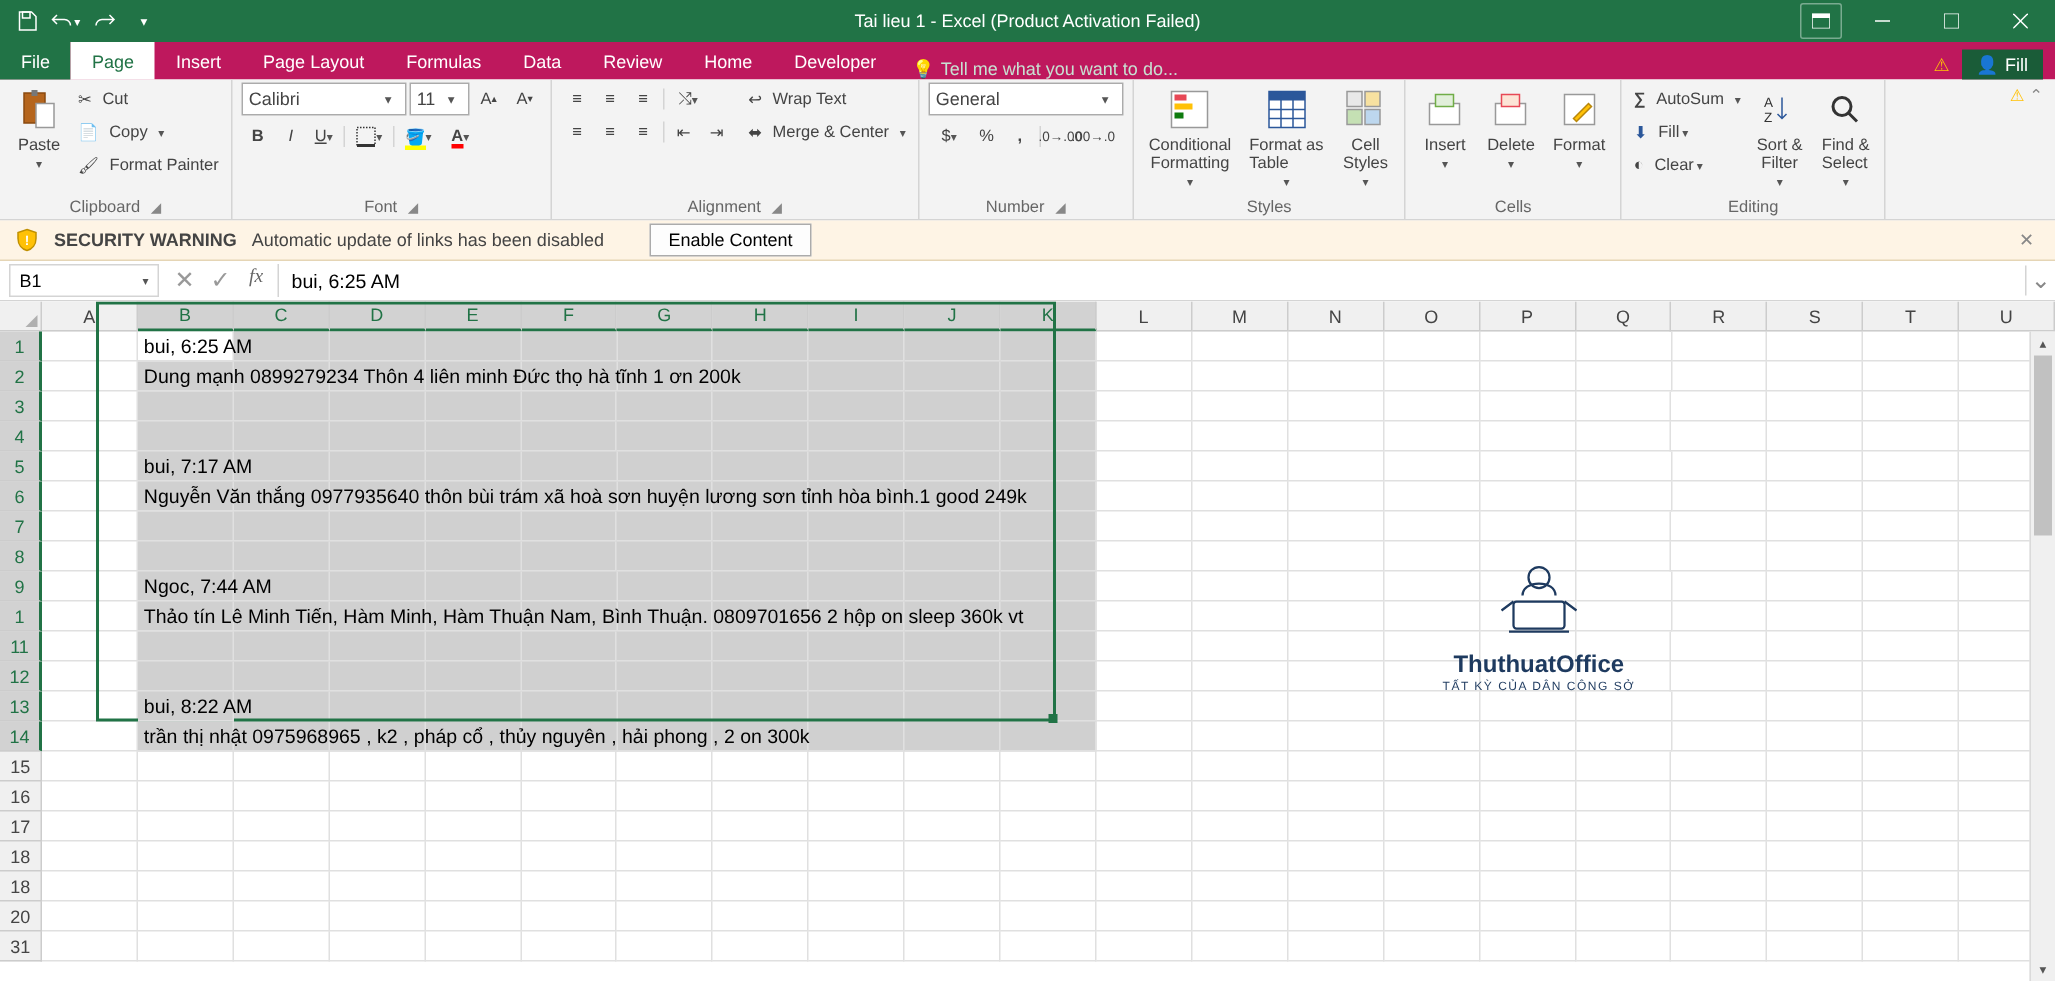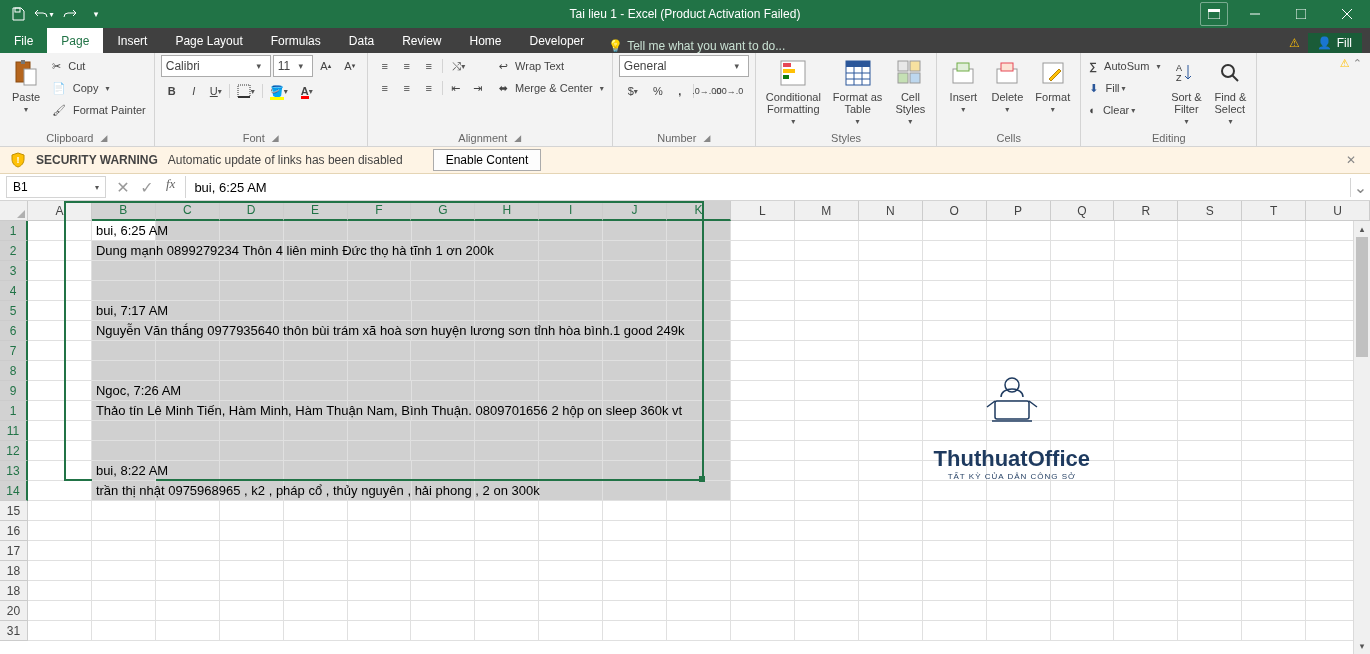--- a/index.html
+++ b/index.html
@@ -8,21 +8,21 @@
 
 .titlebar { height: 28px; background: #217346; display: flex; align-items: center; color: #fff; font-size: 12px; position: relative; }
 .qat { display: flex; align-items: center; gap: 2px; padding-left: 6px; }
 .qat-btn { width: 24px; height: 24px; display: flex; align-items: center; justify-content: center; cursor: pointer; }
 .title-center { position: absolute; left: 50%; transform: translateX(-50%); font-size: 12px; }
 .win-controls { margin-left: auto; display: flex; align-items: center; gap: 0; }
 .win-btn { width: 46px; height: 28px; display: flex; align-items: center; justify-content: center; cursor: pointer; }
 .ribbon-display { width: 28px; height: 24px; display: flex; align-items: center; justify-content: center; cursor: pointer; border: 1px solid rgba(255,255,255,0.4); border-radius: 2px; margin-right: 4px; }
 
 
-.tabs { height: 25px; background: #404040; display: flex; align-items: flex-end; font-size: 12px; text-align: center; }
+.tabs { height: 25px; background: #be185d; display: flex; align-items: flex-end; font-size: 12px; text-align: center; }
 .tab { padding: 4px 14px; color: #fff; cursor: pointer; height: 25px; display: flex; align-items: center; }
 .tab.file { background: #217346; }
 .tab.active { background: #fff; color: #217346; }
 .tell-me { display: flex; align-items: center; color: #c8e0d2; font-size: 12px; margin-left: 10px; gap: 4px; }
 .tabs-right { margin-left: auto; display: flex; align-items: center; padding-right: 8px; gap: 8px; }
 .share-btn { background: #1a5c38; color: #fff; padding: 3px 10px; font-size: 12px; display: flex; align-items: center; gap: 4px; cursor: pointer; }
 
 
 .ribbon { height: 94px; background: #f3f3f3; border-bottom: 1px solid #d4d4d4; display: flex; font-size: 11px; color: #444; }
 .group { border-right: 1px solid #d4d4d4; display: flex; flex-direction: column; padding: 2px 6px 0; }
@@ -65,21 +65,21 @@
 .row-headers { position: absolute; top: 20px; left: 0; width: 28px; background: #f0f0f0; }
 .row-h { height: 20px; border-right: 1px solid #ccc; border-bottom: 1px solid #ccc; display: flex; align-items: center; justify-content: center; font-size: 12px; color: #444; cursor: pointer; }
 .row-h.sel { background: #d2d2d2; color: #217346; border-right: 2px solid #217346; }
 .cells { position: absolute; top: 20px; left: 28px; right: 0; bottom: 0; }
 .cell-row { display: flex; height: 20px; }
 .cell { border-right: 1px solid #e0e0e0; border-bottom: 1px solid #e0e0e0; font-size: 13px; padding: 0 4px; display: flex; align-items: center; overflow: visible; white-space: nowrap; }
 .cell.sel { background: #d0d0d0; }
 .sel-border { position: absolute; border: 2px solid #217346; pointer-events: none; }
 .sel-handle { position: absolute; width: 6px; height: 6px; background: #217346; right: -3px; bottom: -3px; cursor: crosshair; }
 .watermark { position: absolute; right: 280px; top: 170px; text-align: center; color: #1e3a5f; pointer-events: none; }
-.watermark-text { font-weight: bold; font-size: 22px; margin-top: 16px; }
+.watermark-text { font-weight: bold; font-size: 16px; margin-top: 4px; }
 .watermark-sub { font-size: 8px; letter-spacing: 1px; }
 .scrollbar-v { position: absolute; right: 0; top: 20px; bottom: 0; width: 17px; background: #f0f0f0; border-left: 1px solid #dadada; }
 .scrollbar-v .thumb { position: absolute; top: 16px; left: 2px; right: 2px; height: 120px; background: #c1c1c1; }
 .sb-arrow { position: absolute; left: 0; right: 0; height: 16px; display: flex; align-items: center; justify-content: center; font-size: 9px; color: #555; cursor: pointer; }
 </style>
 </head>
 <body>
 
 <div class="titlebar">
   <div class="qat">
@@ -289,21 +289,21 @@
           <div class="big-icon">
             <svg width="28" height="28">
               <rect x="2" y="2" width="24" height="24" fill="#fff" stroke="#2b579a"></rect>
               <rect x="2" y="2" width="24" height="6" fill="#2b579a"></rect>
               <line x1="10" y1="2" x2="10" y2="26" stroke="#2b579a"></line>
               <line x1="18" y1="2" x2="18" y2="26" stroke="#2b579a"></line>
               <line x1="2" y1="14" x2="26" y2="14" stroke="#2b579a"></line>
               <line x1="2" y1="20" x2="26" y2="20" stroke="#2b579a"></line>
             </svg>
           </div>
-          <span style="white-space:pre;text-align:center;line-height:1.1">Format as
+          <span style="white-space:pre;line-height:1.1">Format as
 Table</span>
           <span class="dd-arrow">▾</span>
         </div>
       <div class="big-btn">
           <div class="big-icon">
             <svg width="28" height="28">
               <rect x="2" y="2" width="10" height="10" fill="#e8e8e8" stroke="#999"></rect>
               <rect x="14" y="2" width="10" height="10" fill="#f7e1a0" stroke="#999"></rect>
               <rect x="2" y="14" width="10" height="10" fill="#c5e0b4" stroke="#999"></rect>
               <rect x="14" y="14" width="10" height="10" fill="#bdd7ee" stroke="#999"></rect>
@@ -648,21 +648,21 @@
         <div class="cell" style="width: 64px;"></div>
         <div class="cell" style="width: 64px;"></div>
         <div class="cell" style="width: 64px;"></div>
         <div class="cell" style="width: 64px;"></div>
         <div class="cell" style="width: 64px;"></div>
         <div class="cell" style="width: 64px;"></div>
         <div class="cell" style="width: 64px;"></div>
       </div>
       <div class="cell-row">
         <div class="cell" style="width: 64px;"></div>
-        <div class="cell sel" style="width: 64px; z-index: 1; position: relative;">Ngoc, 7:26 AM</div>
+        <div class="cell sel" style="width: 64px; z-index: 1; position: relative;">Ngoc, 7:44 AM</div>
         <div class="cell sel" style="width: 64px;"></div>
         <div class="cell sel" style="width: 64px;"></div>
         <div class="cell sel" style="width: 64px;"></div>
         <div class="cell sel" style="width: 64px;"></div>
         <div class="cell sel" style="width: 64px;"></div>
         <div class="cell sel" style="width: 64px;"></div>
         <div class="cell sel" style="width: 64px;"></div>
         <div class="cell sel" style="width: 64px;"></div>
         <div class="cell sel" style="width: 64px;"></div>
         <div class="cell" style="width: 64px;"></div>

